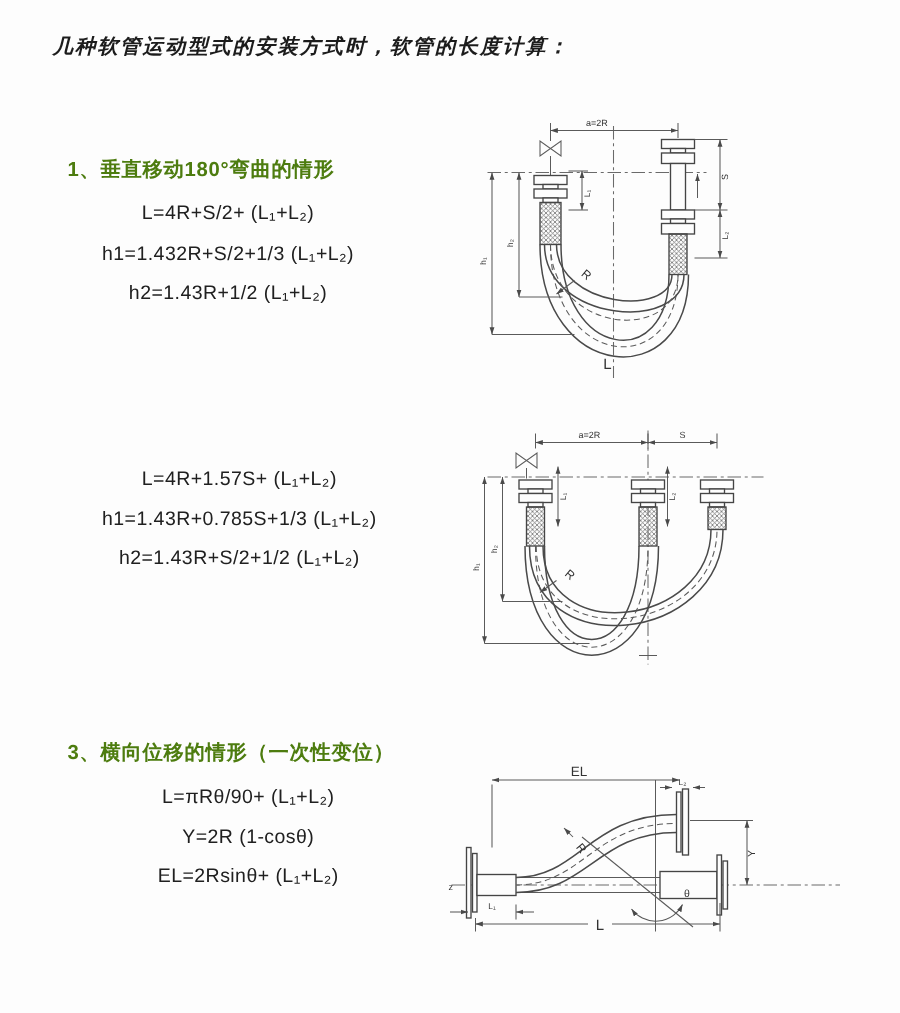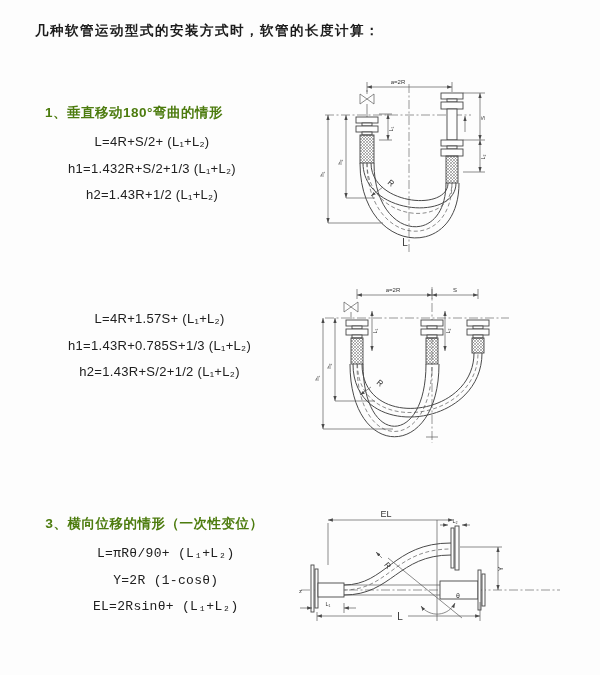--- a/index.html
+++ b/index.html
@@ -1,21 +1,21 @@
 <!DOCTYPE html>
 <html><head>
 <meta charset="utf-8">
 <style>
   html,body{margin:0;padding:0;}
   body{width:600px;height:675px;background:#fdfdfd;position:relative;
        font-family:"Liberation Sans",sans-serif;color:#242424;overflow:hidden;}
   .page-title{position:absolute;left:35px;top:22px;font-size:13.5px;font-weight:bold;
-              letter-spacing:1.5px;color:#1c1c1c;}
+              letter-spacing:1.5px;color:#1c1c1c;font-style:italic;}
   .section{position:absolute;left:45px;}
-  #sec1{top:104px;} #sec2{top:299px;} #sec3{top:516px;font-family:Liberation Mono, monospace;}
+  #sec1{top:104px;} #sec2{top:299px;} #sec3{top:493px;}
   .sec-head{font-size:13.5px;font-weight:bold;letter-spacing:.5px;color:#4d7c0f;line-height:18px;}
   .formulas{margin:7px 0 0 23px;}
   .formula{font-size:13px;line-height:26.5px;color:#202020;letter-spacing:.3px;white-space:nowrap;text-align:center;}
   svg{position:absolute;overflow:visible;}
   #dwg1{left:313px;top:70px;} #dwg2{left:313px;top:281px;} #dwg3{left:298px;top:503px;}
   svg text{font-family:"Liberation Sans",sans-serif;fill:#333;}
   .thin{stroke:#5a5a5a;stroke-width:.7;fill:none;}
   .cl{stroke:#6a6a6a;stroke-width:.7;fill:none;stroke-dasharray:9 2.5 2 2.5;}
   .hose{stroke:#4a4a4a;stroke-width:1;fill:none;}
   .hosed{stroke:#5a5a5a;stroke-width:.7;fill:none;stroke-dasharray:4 2.5;}

